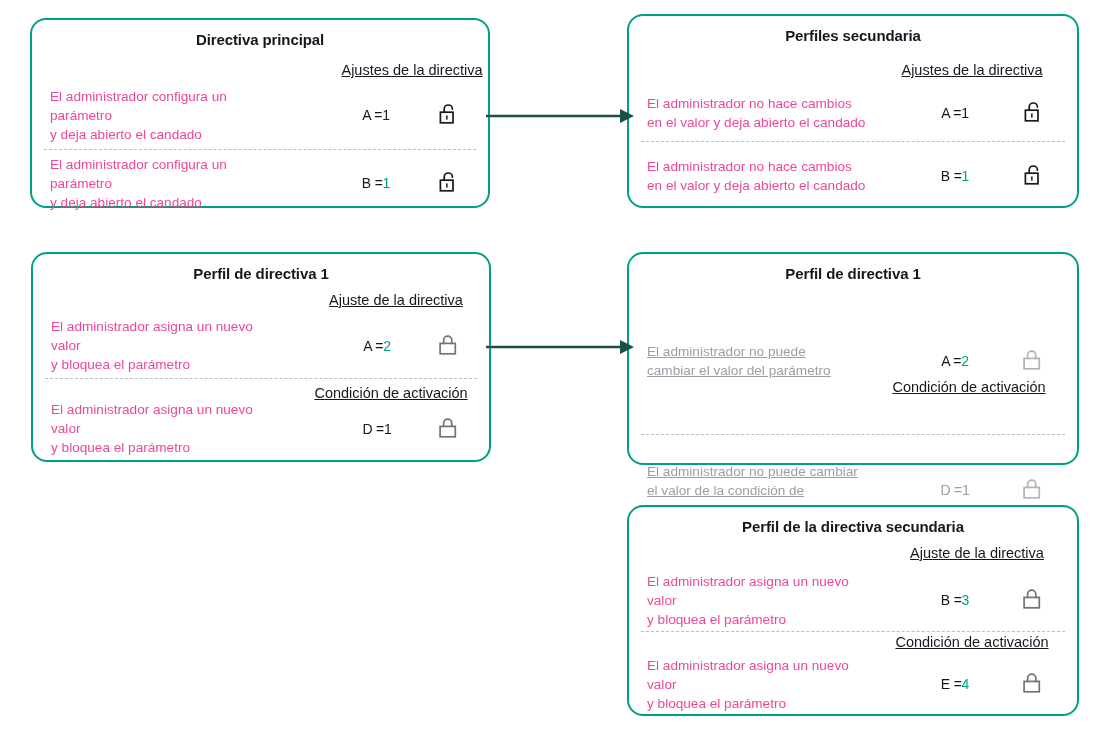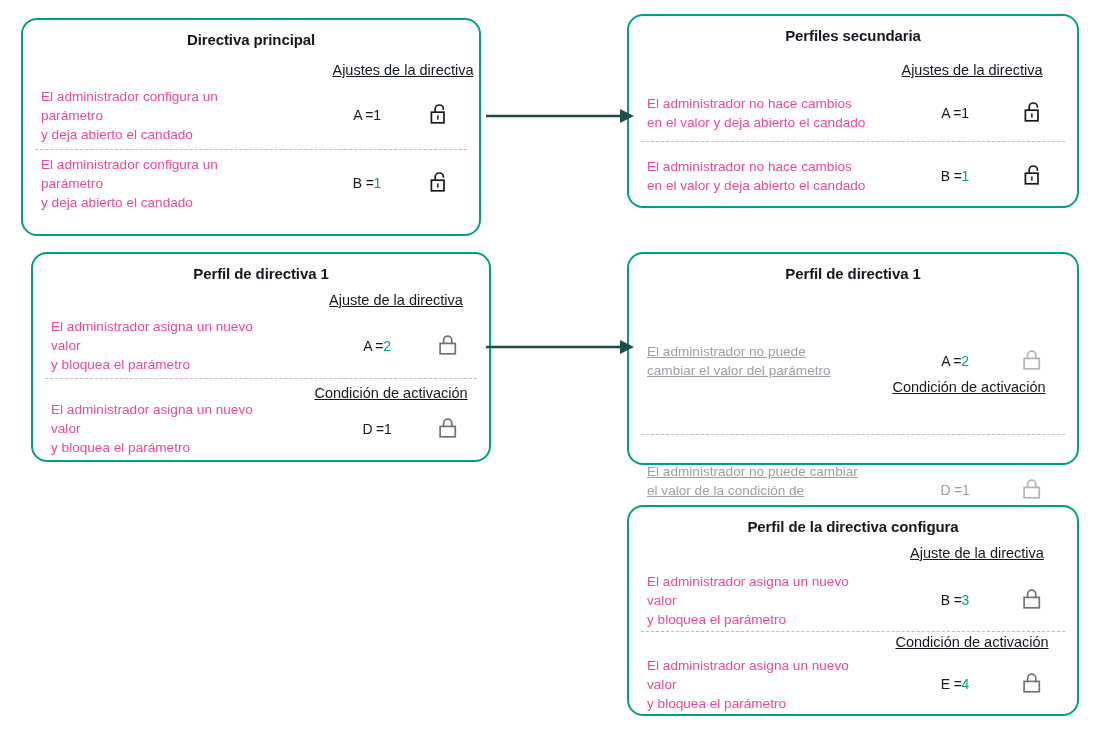--- a/index.html
+++ b/index.html
@@ -22,21 +22,21 @@
   }
 
   
   .box {
     position: absolute;
     box-sizing: border-box;
     border: 2.2px solid #00a085;
     border-radius: 16px;
     background: #ffffff;
   }
-  #box-primary-policy   { left: 21px;  top: 18px;  width: 460px; height: 218px; }
+  #box-primary-policy   { left: 30px;  top: 18px;  width: 460px; height: 190px; }
   #box-secondary-policy { left: 627px; top: 14px;  width: 452px; height: 194px; }
   #box-policy-profile-1 { left: 31px;  top: 252px; width: 460px; height: 210px; }
   #box-policy-profile-1-applied { left: 627px; top: 252px; width: 452px; height: 213px; }
   #box-secondary-profile { left: 627px; top: 505px; width: 452px; height: 211px; }
 
   .box-title {
     text-align: center;
     font-size: 15px;
     font-weight: bold;
     letter-spacing: -0.1px;
@@ -285,21 +285,21 @@
           <svg width="21" height="24" viewBox="0 0 21 24" fill="none">
             <path d="M4.6 9.4V6.3a4.1 4.1 0 0 1 8.2 0v3.1" stroke="#b0b4b8" stroke-width="1.7" stroke-linecap="round"></path>
             <rect x="1.1" y="9.4" width="15.2" height="10.4" stroke="#b0b4b8" stroke-width="1.7"></rect>
           </svg>
         </div>
       </div>
     </div>
   </div>
 
   <div class="box" id="box-secondary-profile">
-    <div class="box-title">Perfil de la directiva configura</div>
+    <div class="box-title">Perfil de la directiva secundaria</div>
 
     <div class="section-label" style="left:250px; top:38px; width:196px;">Ajuste de la directiva</div>
 
     <div class="section-label" style="left:240px; top:127px; width:206px;">Condición de activación</div>
 
     <div class="rows">
       <div class="row" style="height:62px; margin-top:34px; grid-template-columns:1fr 96px 60px;">
         <div class="desc">El administrador asigna un nuevo
 valor
 y bloquea el parámetro</div>

